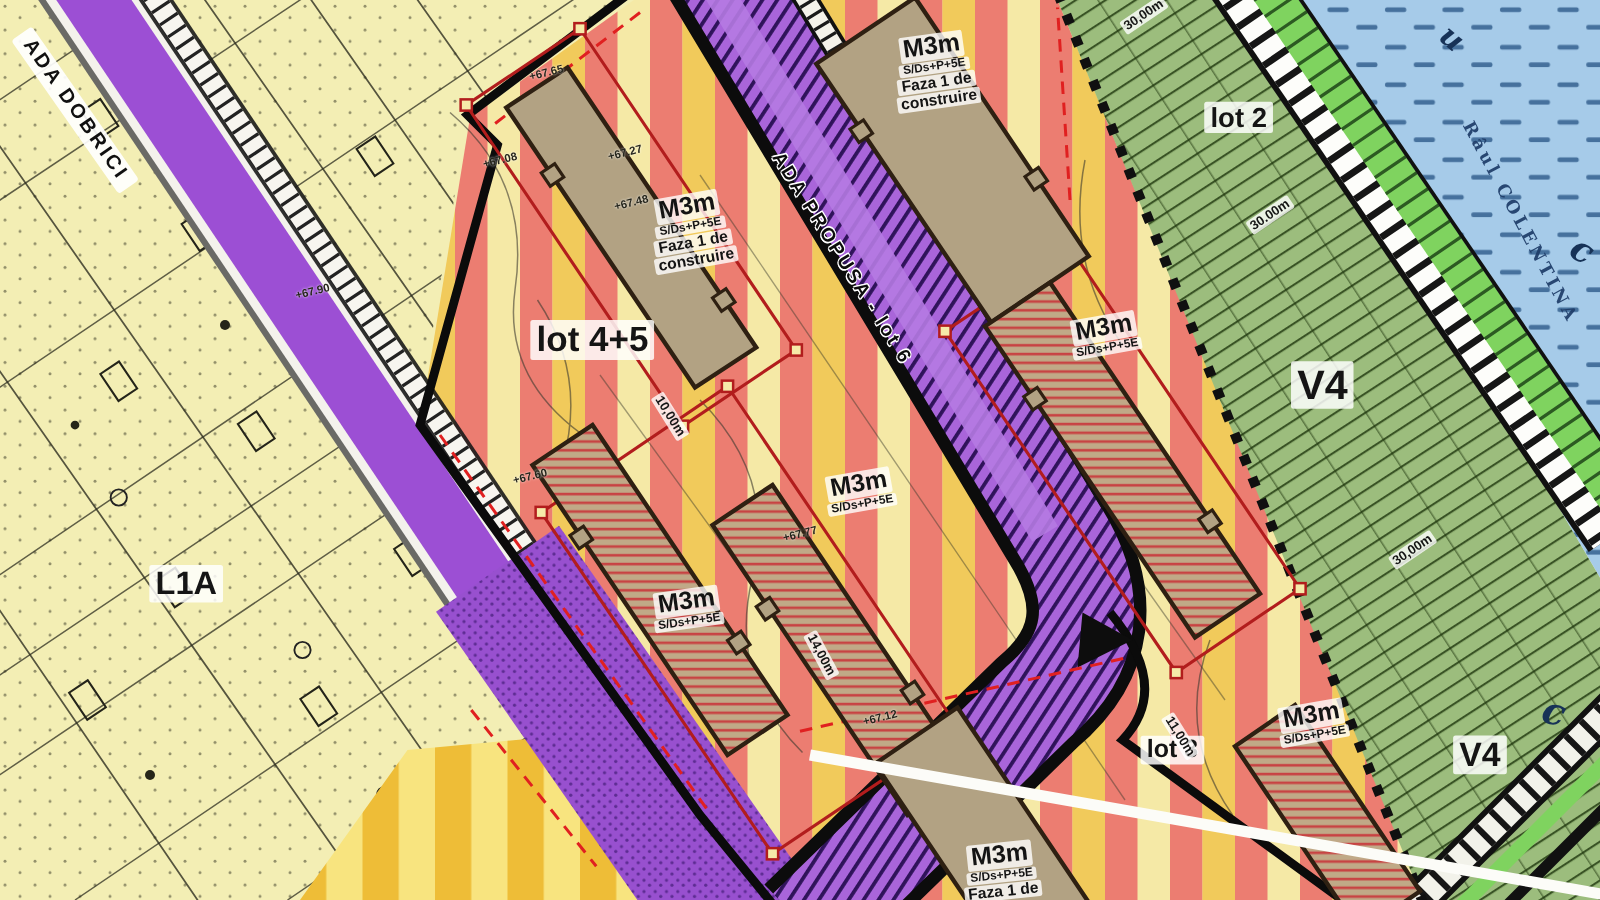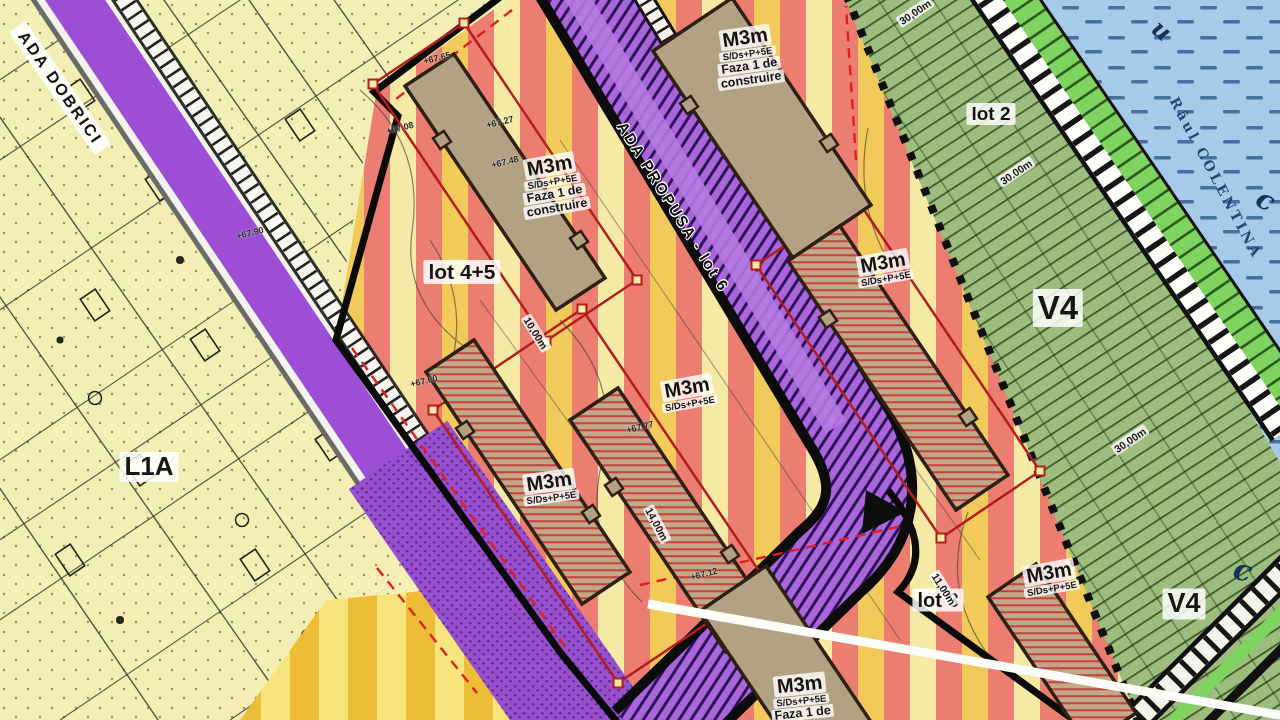--- a/index.html
+++ b/index.html
@@ -210,22 +210,22 @@
 
 <div class="lbl road-lbl" style="left:60px;top:88px;--r:55deg">ADA DOBRICI</div>
 <div class="lbl road-lbl2" style="left:673px;top:207px;--r:58deg">ADA PROPUSA - lot 6</div>
 
 <div class="lbl river" style="left:1216px;top:178px;--r:62deg">Râul COLENTINA</div>
 <div class="lbl scr" style="left:1162px;top:30px;--r:40deg;font-size:24px">u</div>
 <div class="lbl scr" style="left:1266px;top:200px;--r:30deg;font-size:28px">c</div>
 <div class="lbl scr" style="left:1243px;top:570px;--r:15deg;font-size:30px">c</div>
 
 <div class="lbl zl" style="left:149px;top:467px;font-size:26px">L1A</div>
-<div class="lbl zl" style="left:462px;top:272px;font-size:21px">lot 4+5</div>
-<div class="lbl zl" style="left:991px;top:114px;font-size:19px">lot 2</div>
+<div class="lbl zl" style="left:474px;top:272px;font-size:28px">lot 4+5</div>
+<div class="lbl zl" style="left:991px;top:94px;font-size:22px">lot 2</div>
 <div class="lbl zl" style="left:938px;top:600px;font-size:20px">lot 3</div>
 <div class="lbl zl" style="left:1058px;top:308px;font-size:33px">V4</div>
 <div class="lbl zl" style="left:1184px;top:604px;font-size:27px">V4</div>
 
 <div class="blk" style="left:553px;top:185px;--r:-10deg">
   <span class="code">M3m</span>
   <span class="regime">S/Ds+P+5E</span>
   <span class="phase">Faza 1 de</span>
   <span class="phase">construire</span>
 </div>

